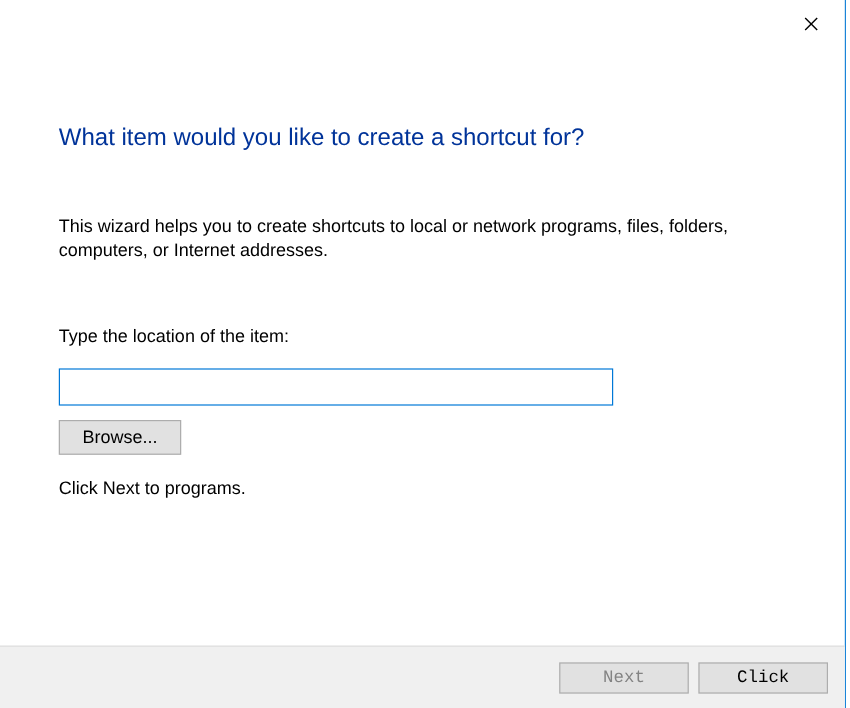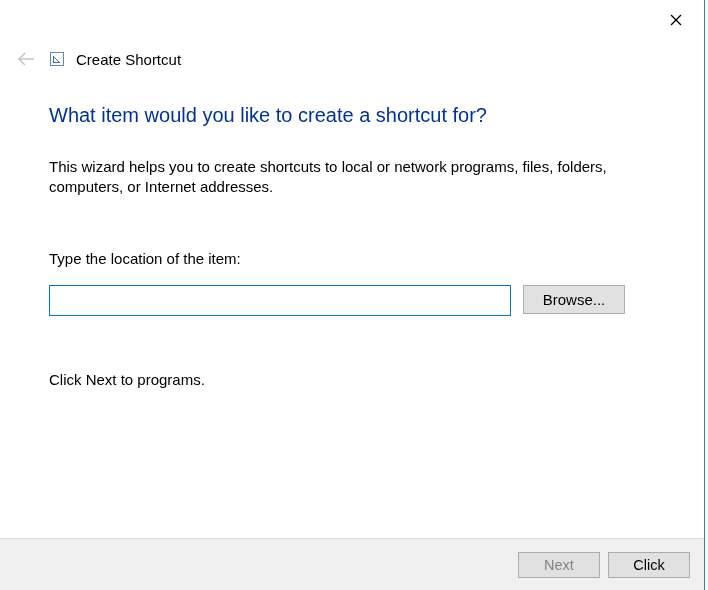--- a/index.html
+++ b/index.html
@@ -92,39 +92,40 @@
     .content {
       position: absolute;
       top: 104px;
       left: 49px;
       right: 49px;
     }
     .heading {
       font-size: 20px;
       color: #003399;
       font-weight: 400;
-      margin-bottom: 30px;
+      margin-bottom: 52px;
     }
     .description {
       font-size: 15px;
       color: #000000;
       line-height: 1.35;
       margin-bottom: 52px;
       max-width: 560px;
     }
     .field-label {
       font-size: 15px;
       color: #000000;
       margin-bottom: 18px;
     }
     .input-row {
       display: flex;
       align-items: flex-start;
       gap: 12px;
-      margin-bottom: 55px;
+      margin-bottom: 20px;
+      flex-direction: column;
     }
     .location-input {
       width: 462px;
       height: 31px;
       border: 1px solid #0078d7;
       background: #ffffff;
       padding: 4px 6px;
       font-family: inherit;
       font-size: 15px;
       outline: none;
@@ -151,25 +152,25 @@
       height: 52px;
       background: #f0f0f0;
       border-top: 1px solid #dfdfdf;
       display: flex;
       align-items: center;
       justify-content: flex-end;
       padding-right: 14px;
       gap: 8px;
     }
     .footer-btn {
-      width: 82px;
+      width: 108px;
       height: 26px;
       background: #e1e1e1;
       border: 1px solid #adadad;
-      font-family: Liberation Sans, sans-serif;
+      font-family: Liberation Mono, monospace;
       font-size: 14.5px;
       color: #000000;
       cursor: pointer;
     }
     .footer-btn:disabled {
       color: #838383;
       cursor: default;
     }
   </style>
 </head>
@@ -177,30 +178,20 @@
 
 <div class="window">
 
   <div class="close-btn">
     <svg viewBox="0 0 12 12">
       <line x1="1" y1="1" x2="11" y2="11" stroke="#000" stroke-width="1.2"></line>
       <line x1="11" y1="1" x2="1" y2="11" stroke="#000" stroke-width="1.2"></line>
     </svg>
   </div>
 
-  <div class="header-row">
-    <div class="back-arrow">
-      <svg viewBox="0 0 18 14">
-        <line x1="2" y1="7" x2="17" y2="7" stroke="#606060" stroke-width="1.4"></line>
-        <polyline points="8,1 2,7 8,13" fill="none" stroke="#606060" stroke-width="1.4"></polyline>
-      </svg>
-    </div>
-    <div class="shortcut-icon"></div>
-    <div class="dialog-title">Create Shortcut</div>
-  </div>
 
   <div class="content">
     <h1 class="heading">What item would you like to create a shortcut for?</h1>
     <p class="description">This wizard helps you to create shortcuts to local or network programs, files, folders, computers, or Internet addresses.</p>
     <div class="field-label">Type the location of the item:</div>
     <div class="input-row">
       <input type="text" class="location-input" autofocus="" value="" style="">
       <button class="browse-btn">Browse...</button>
     </div>
     <div class="continue-text">Click Next to programs.</div>

